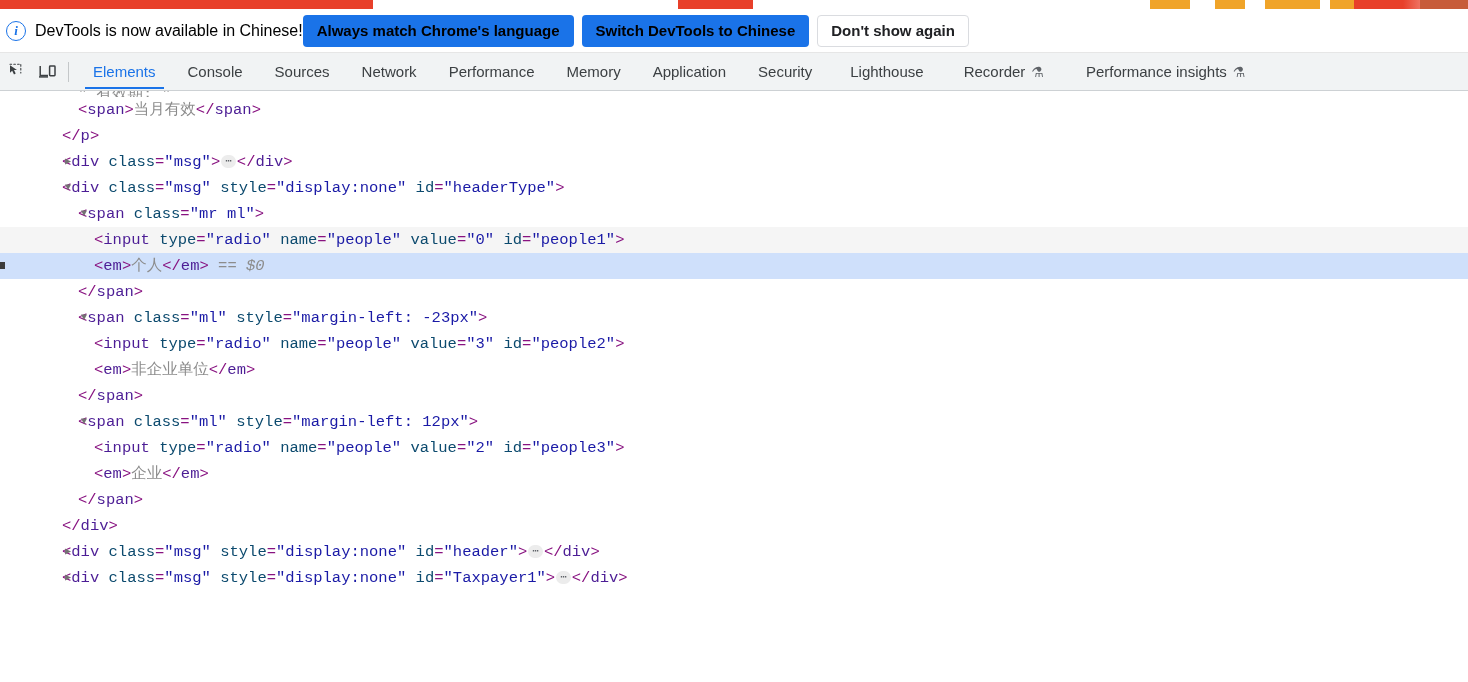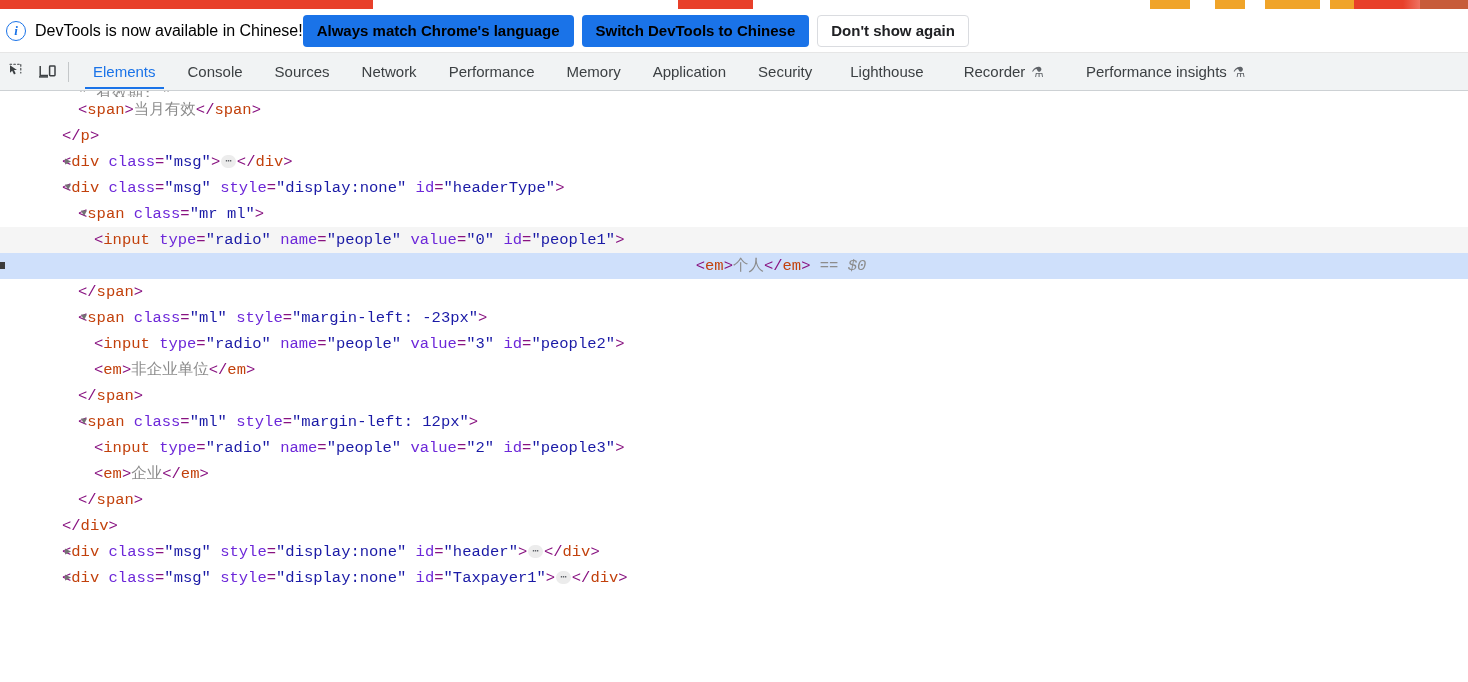--- a/index.html
+++ b/index.html
@@ -94,40 +94,40 @@
     overflow: hidden;
     color: #222;
     white-space: nowrap;
   }
   .node {
     position: relative;
     height: 26px;
     padding-left: 20px;
     cursor: default;
   }
-  .node.sel { background: #cfe0fb; text-align: center; }
+  .node.sel { background: #cfe0fb; }
   .node.hov { background: #f5f5f5; }
   .node.sel::before {
     content: ""; position: absolute; left: 0; top: 9px;
     width: 5px; height: 7px; background: #3b3b3b;
   }
   .tri {
     position: absolute; width: 12px; text-align: center;
     color: #727272; font-size: 10px; cursor: pointer; user-select: none;
   }
   .ind0 { padding-left: 62px; }
   .ind1 { padding-left: 78px; }
   .ind2 { padding-left: 94px; }
 
   .tri0 { left: 62px; }
   .tri1 { left: 78px; }
 
-  .tag   { color: #c2410c; }
+  .tag   { color: #4c1d95; }
   .punct { color: #881280; }
-  .attrn { color: #6d28d9; }
+  .attrn { color: #0c4a6e; }
   .attrv { color: #1a1aa6; }
   .txtnode { color: #8c8c8c; }
   .dollar{ color: #8c8c8c; font-style: italic; }
   .ellipsis {
     display: inline-block;
     background: #ececec;
     border-radius: 8px;
     padding: 0 4px;
     font-size: 11px;
     line-height: 13px;

